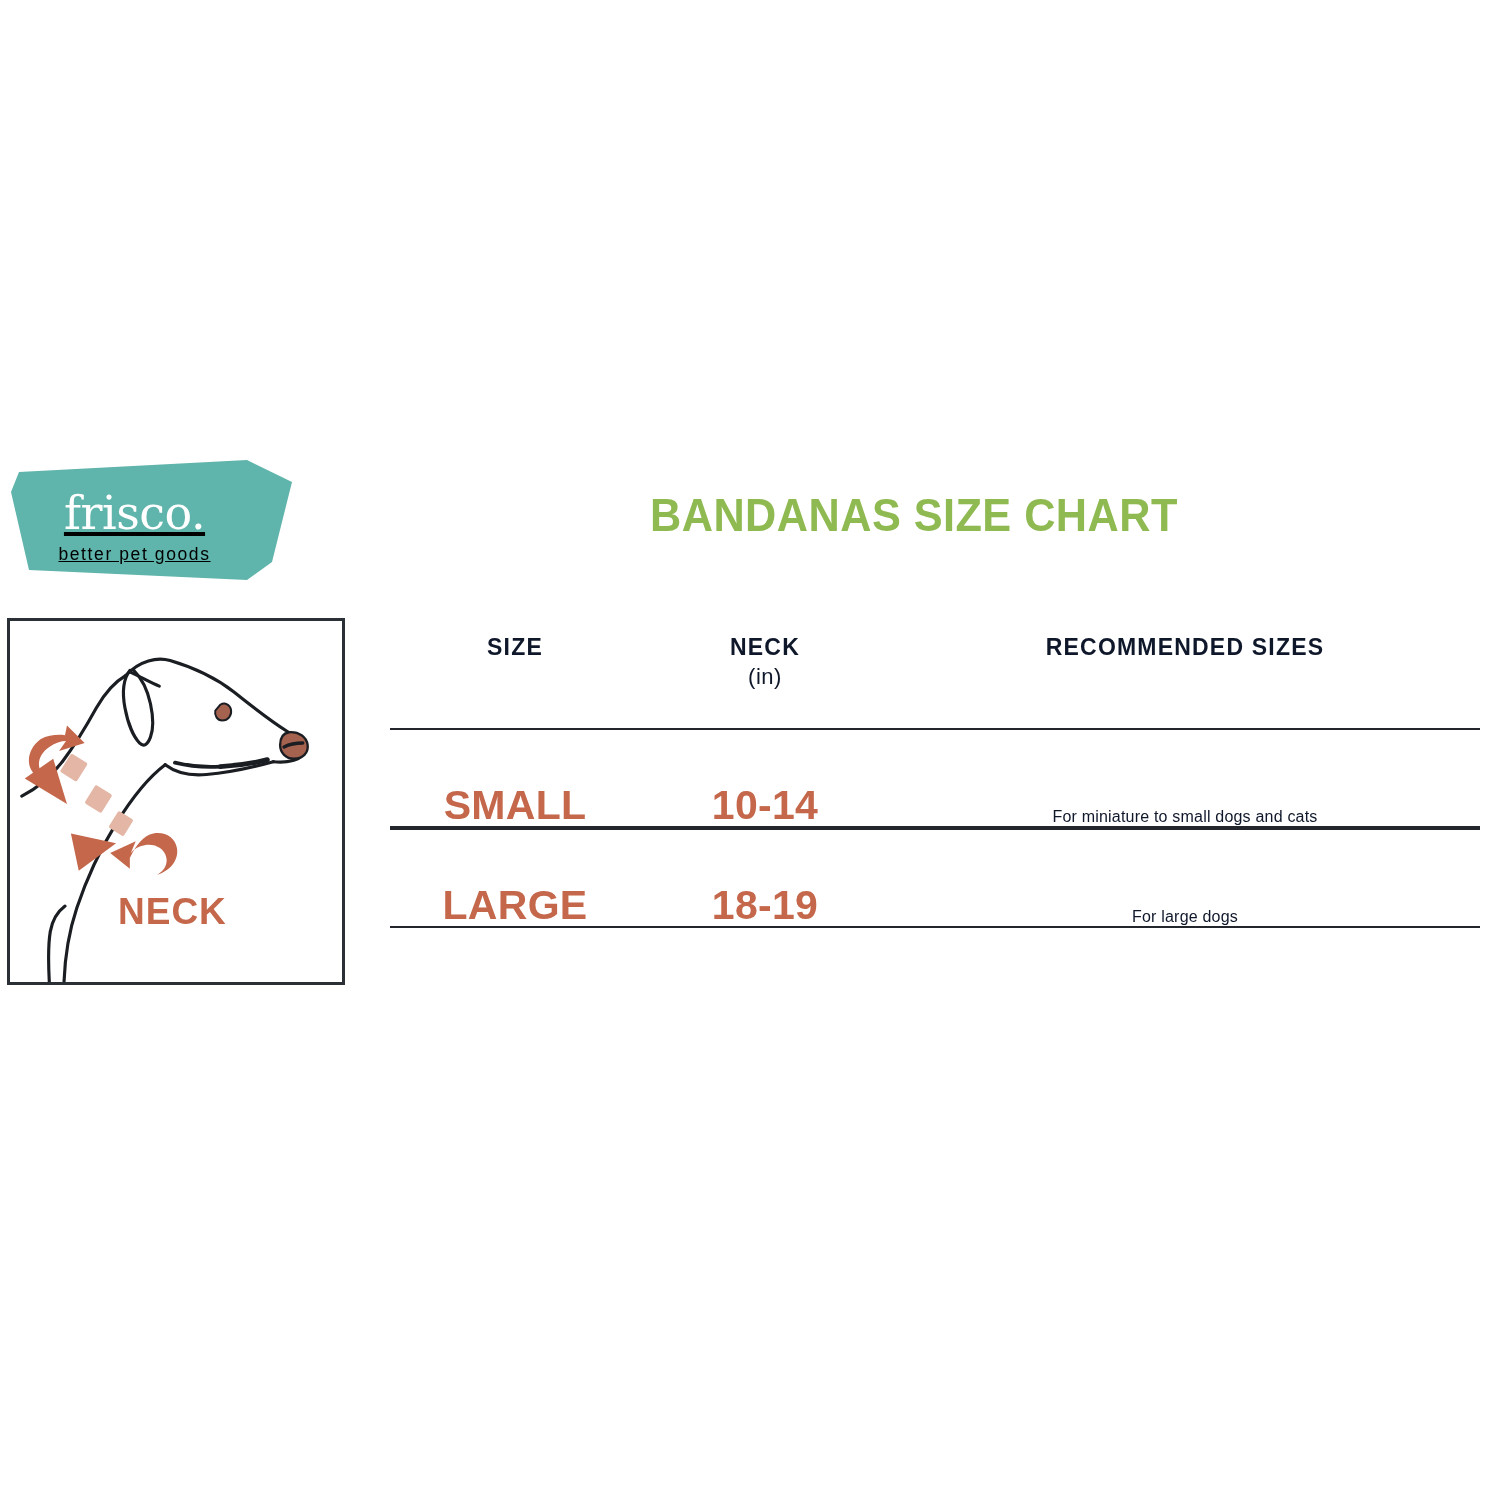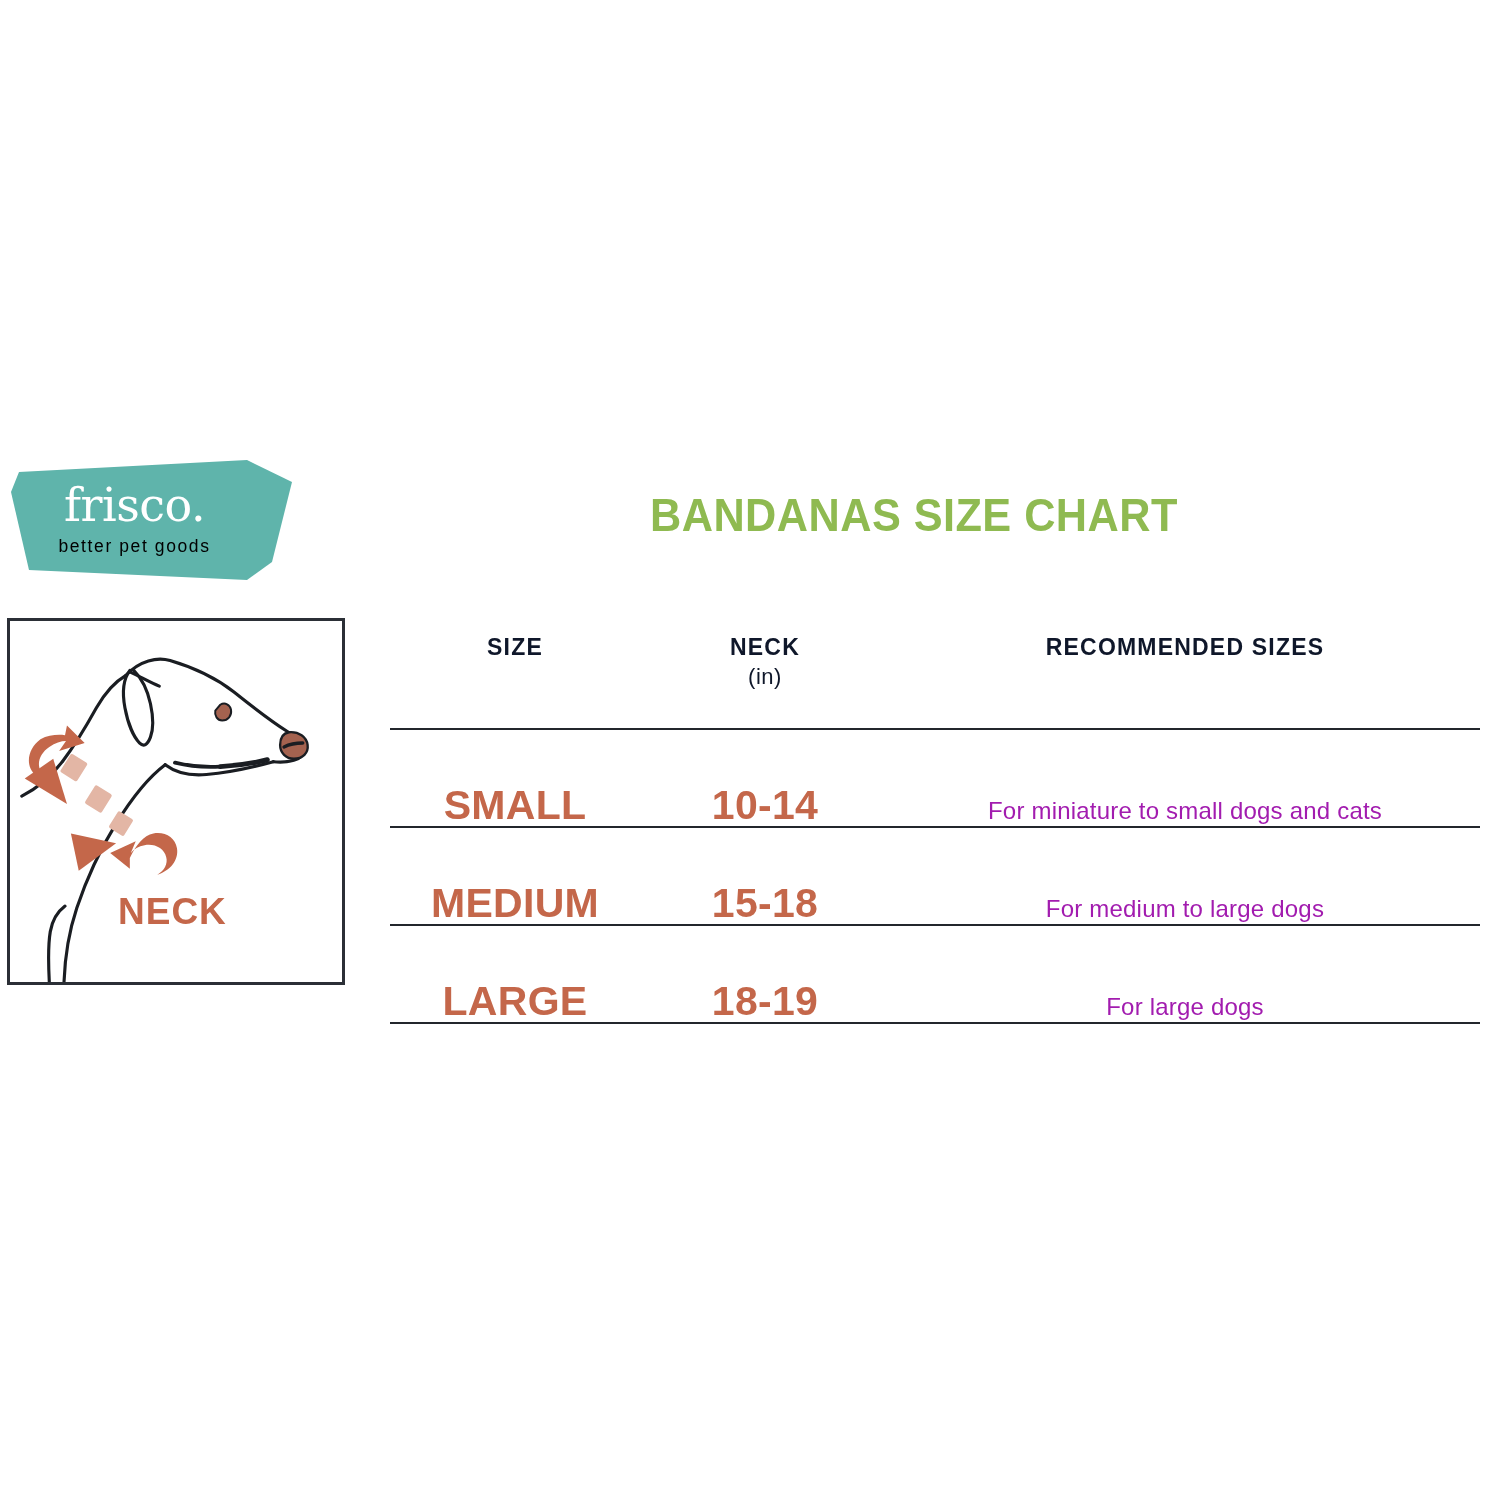--- a/index.html
+++ b/index.html
@@ -24,30 +24,31 @@
     height: 130px;
   }
   #brand-logo svg {
     position: absolute;
     left: 0; top: 0;
     width: 285px;
     height: 130px;
   }
   .logo-text-wrap {
     position: absolute;
-    left: 0; top: 0;
+    left: 0; top: 8px;
     width: 285px;
     height: 130px;
     display: flex;
     flex-direction: column;
     align-items: center;
     justify-content: center;
     padding-right: 30px;
     box-sizing: border-box;
     pointer-events: none;
+    text-decoration: underline;
   }
   #logo-wordmark {
     font-family: "DejaVu Serif", "Liberation Serif", serif;
     font-size: 46px;
     color: #ffffff;
     letter-spacing: -0.5px;
     line-height: 1;
     margin-top: 4px;
   }
   #logo-tagline {
@@ -157,22 +158,22 @@
     line-height: 1;
   }
   .cell-neck {
     color: #c4674a;
     font-size: 41px;
     font-weight: bold;
     letter-spacing: 0.3px;
     line-height: 1;
   }
   .cell-rec {
-    color: #a21caf;
-    font-size: 24px;
+    color: #0f172a;
+    font-size: 16px;
     font-weight: normal;
     letter-spacing: 0.2px;
     line-height: 1.2;
   }
 </style>
 </head>
 <body>
 
 <div id="brand-logo">
   <svg viewBox="0 0 285 130">
@@ -260,25 +261,20 @@
   <div class="divider"></div>
 
   <div class="table-row data-row">
     <div class="col-size cell-size">SMALL</div>
     <div class="col-neck cell-neck">10-14</div>
     <div class="col-rec cell-rec">For miniature to small dogs and cats</div>
   </div>
 
   <div class="divider"></div>
 
-  <div class="table-row data-row">
-    <div class="col-size cell-size">MEDIUM</div>
-    <div class="col-neck cell-neck">15-18</div>
-    <div class="col-rec cell-rec">For medium to large dogs</div>
-  </div>
 
   <div class="divider"></div>
 
   <div class="table-row data-row">
     <div class="col-size cell-size">LARGE</div>
     <div class="col-neck cell-neck">18-19</div>
     <div class="col-rec cell-rec">For large dogs</div>
   </div>
 
   <div class="divider"></div>

